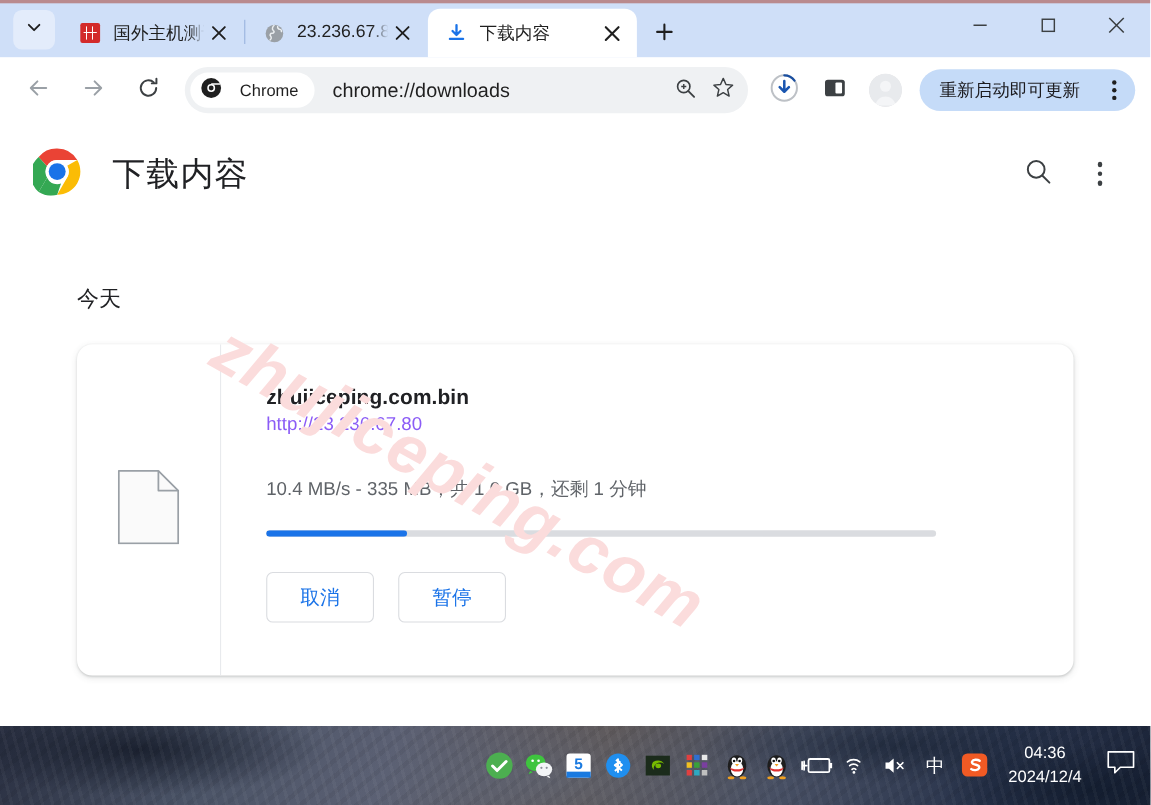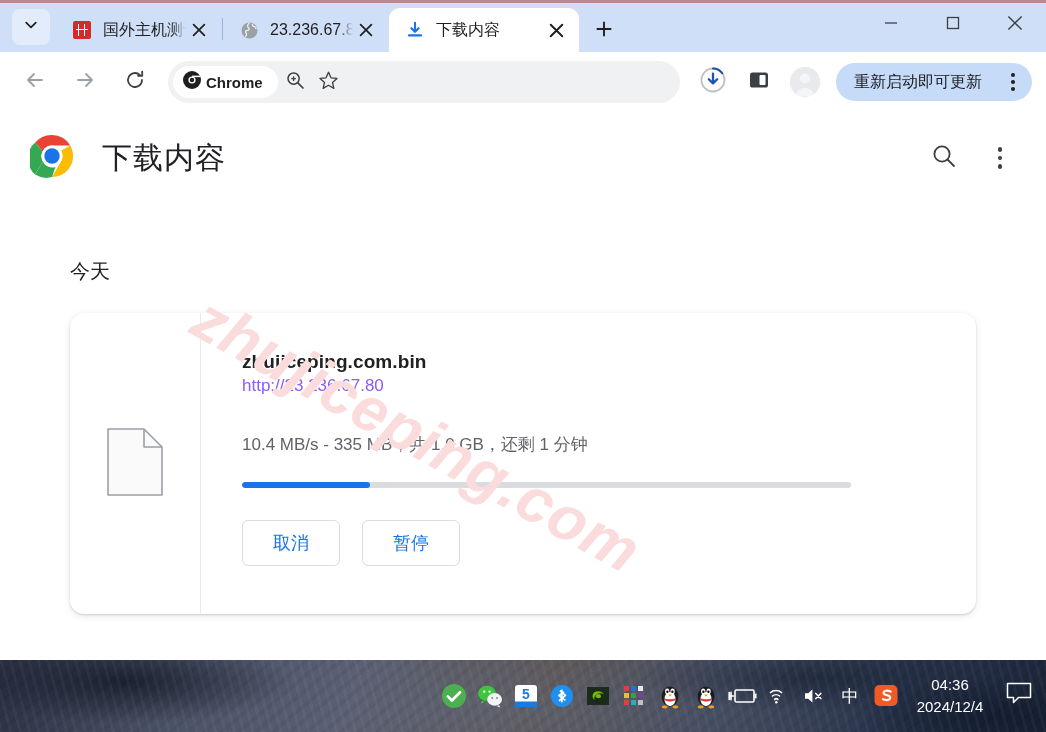--- a/index.html
+++ b/index.html
@@ -118,22 +118,22 @@
     background: #eff1f3;
     border-radius: 21px;
     display: flex; align-items: center;
     padding: 0 6px 0 5px;
     margin: 0 10px 0 8px;
     min-width: 0;
     cursor: text;
   }
   .chrome-chip {
     height: 32px; border-radius: 16px; background: #ffffff;
-    display: flex; align-items: center; gap: 4px;
-    padding: 0 15px 0 9px; flex: none; font-weight: bold;
+    display: flex; align-items: center; gap: 16px;
+    padding: 0 15px 0 9px; flex: none;
   }
   .chip-label { font-size: 15px; color: #1f1f1f; }
   .omnibox-url {
     flex: 1; font-size: 18px; color: #1f1f1f;
     padding-left: 16px; white-space: nowrap; overflow: hidden;
   }
   .omni-icon {
     width: 34px; height: 34px; flex: none;
     display: flex; align-items: center; justify-content: center;
     cursor: pointer;
@@ -416,20 +416,21 @@
           <span>
             <svg width="20" height="20" viewBox="0 0 20 20">
               <circle cx="10" cy="10" r="9" fill="#1f1f1f"></circle>
               <circle cx="10" cy="10" r="3.6" fill="#ffffff"></circle>
               <circle cx="10" cy="10" r="2.2" fill="#1f1f1f"></circle>
               <path d="M10 6.4h8.4" stroke="#ffffff" stroke-width="1.5"></path>
             </svg>
           </span>
           <span class="chip-label">Chrome</span>
         </div>
+        <div class="omnibox-url">chrome://downloads</div>
         <div class="omni-icon">
           <span>
             <svg width="20" height="20" viewBox="0 0 20 20">
               <circle cx="8.6" cy="8.6" r="5.6" stroke="#3c4043" stroke-width="1.5" fill="none"></circle>
               <path d="M12.8 12.8 18 18" stroke="#3c4043" stroke-width="1.7" stroke-linecap="round"></path>
               <path d="M6.3 8.6h4.6M8.6 6.3v4.6" stroke="#3c4043" stroke-width="1.3"></path>
             </svg>
           </span>
         </div>
         <div class="omni-icon">

